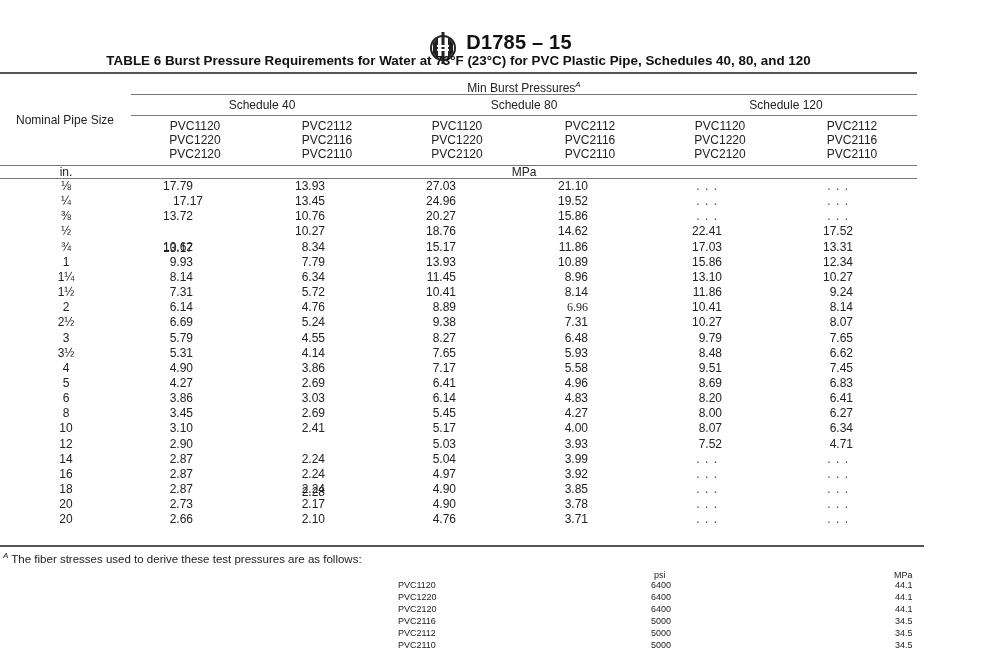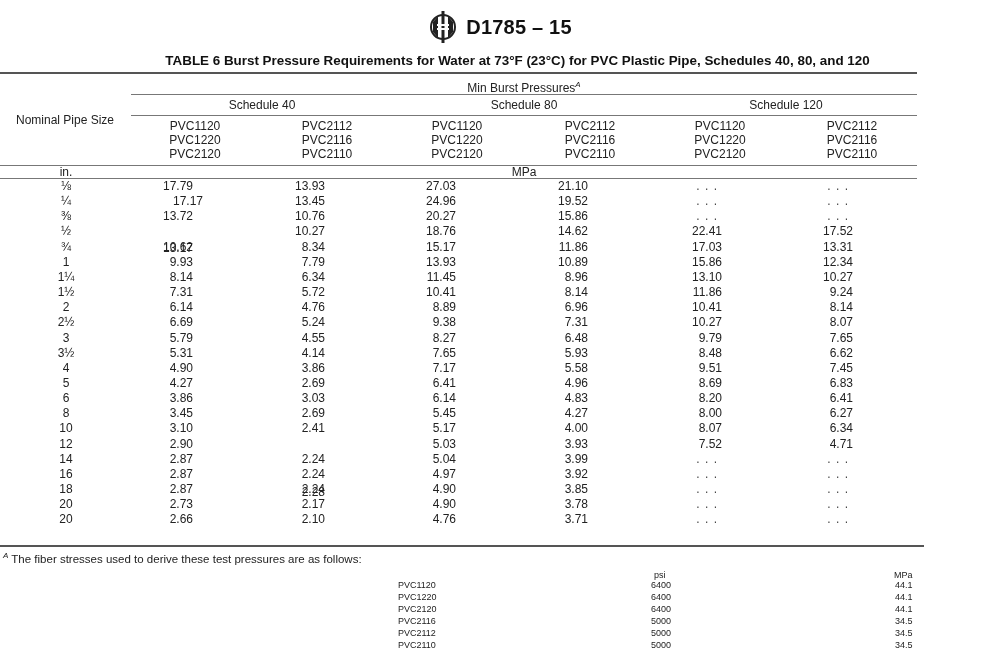--- a/index.html
+++ b/index.html
@@ -1,23 +1,23 @@
 <!DOCTYPE html>
 <html><head>
 <meta charset="utf-8">
 <style>
   html, body { margin:0; padding:0; background:#ffffff; }
   body { width:1000px; height:650px; position:relative; overflow:hidden;
          font-family:"Liberation Sans", sans-serif; color:#222; }
   .hdr { position:absolute; top:10px; left:0; width:1000px; text-align:center; }
-  .hdr-inner { display:inline-flex; align-items:center; gap:8px; }
+  .hdr-inner { display:inline-flex; gap:8px;margin-top:21px; }
   .logo { width:30px; height:34px; }
   .doc-id { font-weight:bold; font-size:20px; color:#111; letter-spacing:0.2px; }
-  .title { position:absolute; top:53px; left:15px; width:917px; text-align:center;
-           font-weight:bold; font-size:13.4px; color:#111;padding-left:44px; }
+  .title { position:absolute; top:53px; left:0; width:917px; text-align:center;
+           font-weight:bold; font-size:13.4px; color:#111; }
   .rule { position:absolute; background:#555; }
   .c { position:absolute; text-align:center; font-size:12px; line-height:14px; }
   .hd { font-size:12px; }
   .cell { position:absolute; font-size:12px; line-height:15px; text-align:right; width:60px; }
   .size { position:absolute; font-size:12px; line-height:15px; text-align:center; width:60px; left:36px; }
   .dots { letter-spacing:1px; color:#444; }
   .foot { position:absolute; font-size:11.5px; color:#222; }
   .fn-row { position:absolute; font-size:9px; line-height:12px; color:#222; }
 </style>
 </head>
@@ -144,21 +144,21 @@
     <div class="cell" style="top: 285.05px; left: 133px;">7.31</div>
     <div class="cell" style="top: 285.05px; left: 265px;">5.72</div>
     <div class="cell" style="top: 285.05px; left: 396px;">10.41</div>
     <div class="cell" style="top: 285.05px; left: 528px;">8.14</div>
     <div class="cell" style="top: 285.05px; left: 662px;">11.86</div>
     <div class="cell" style="top: 285.05px; left: 793px;">9.24</div>
     <div class="size" style="top: 300.2px;">2</div>
     <div class="cell" style="top: 300.2px; left: 133px;">6.14</div>
     <div class="cell" style="top: 300.2px; left: 265px;">4.76</div>
     <div class="cell" style="top: 300.2px; left: 396px;">8.89</div>
-    <div class="cell" style="top: 300.2px; left: 528px;">6.96</div>
+    <div class="cell" style="top: 300.2px; left: 528px; font-family: Liberation Serif, serif;">6.96</div>
     <div class="cell" style="top: 300.2px; left: 662px;">10.41</div>
     <div class="cell" style="top: 300.2px; left: 793px;">8.14</div>
     <div class="size" style="top: 315.35px;">2½</div>
     <div class="cell" style="top: 315.35px; left: 133px;">6.69</div>
     <div class="cell" style="top: 315.35px; left: 265px;">5.24</div>
     <div class="cell" style="top: 315.35px; left: 396px;">9.38</div>
     <div class="cell" style="top: 315.35px; left: 528px;">7.31</div>
     <div class="cell" style="top: 315.35px; left: 662px;">10.27</div>
     <div class="cell" style="top: 315.35px; left: 793px;">8.07</div>
     <div class="size" style="top: 330.5px;">3</div>

